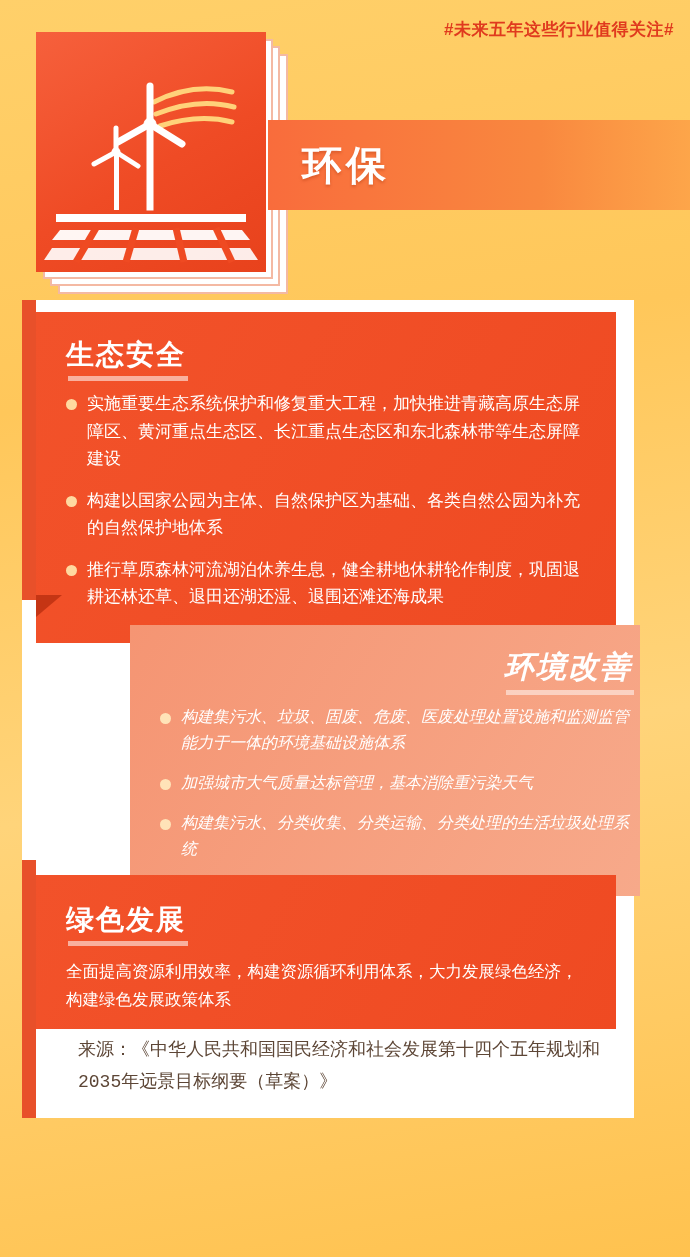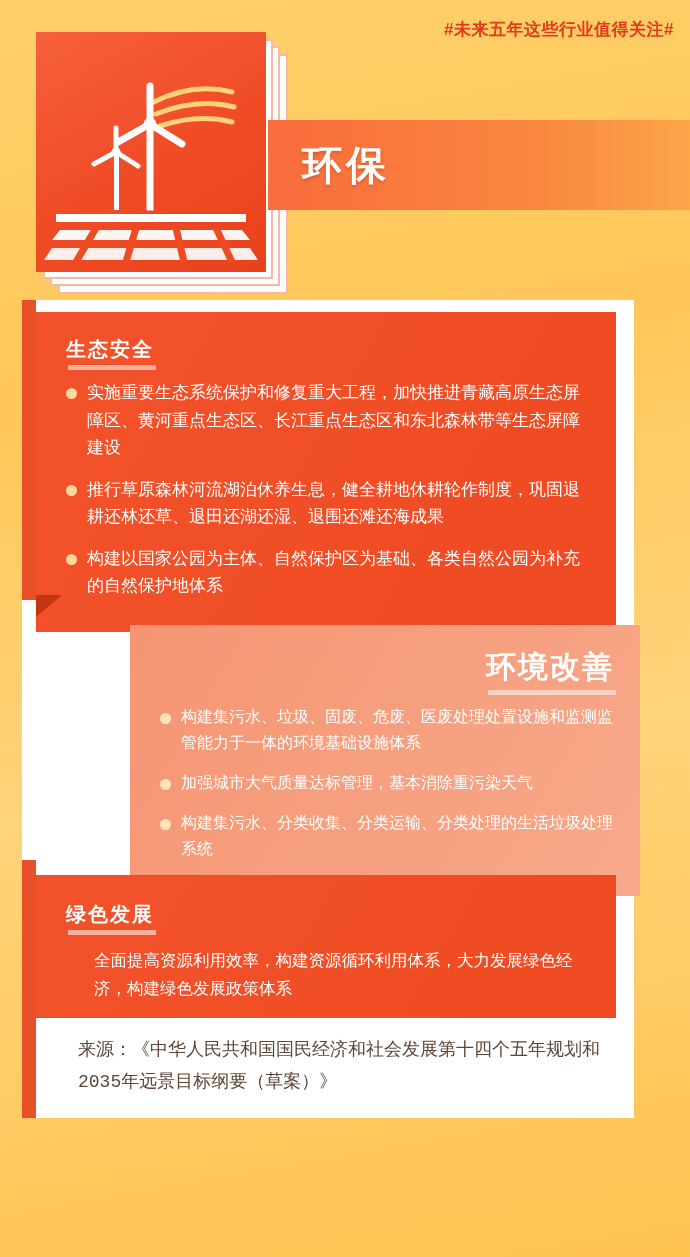--- a/index.html
+++ b/index.html
@@ -85,21 +85,21 @@
     margin-left: 34px;
     letter-spacing: 4px;
     text-shadow: 0 2px 3px rgba(160,50,10,0.35);
   }
 
   
   .card {
     position: absolute;
   }
   .card-title {
-    font-size: 20px;
+    font-size: 28px;
     font-weight: bold;
     letter-spacing: 2px;
     position: relative;
     display: inline-block;
   }
   .card-title .u {
     position: absolute;
     left: 2px;
     bottom: -7px;
     height: 5px;
@@ -141,24 +141,25 @@
     width: 0; height: 0;
     border-left: 26px solid #c53514;
     border-bottom: 22px solid transparent;
   }
 
   
   #card-env {
     left: 130px;
     top: 625px;
     width: 510px;
-    padding: 22px 26px 20px 30px;
+    padding: 22px 8px 20px 30px;
     background: linear-gradient(120deg, #f59b78 0%, #f3apa 60%, #f6a784 100%);
     background: linear-gradient(120deg, #f59573 0%, #f7a98a 100%);
     color: #ffffff;
+    font-style: italic;
   }
   #card-env .head { text-align: right; }
   #card-env .card-title { color: #ffffff; font-size: 30px; }
   #card-env .u { background: rgba(255,255,255,0.5); }
   #card-env .dot { background: #ffe3b8; }
   #card-env .bullet { font-size: 16px; }
 
   
   #card-green {
     left: 36px;
@@ -167,21 +168,20 @@
     padding: 26px 28px 16px 30px;
     background: linear-gradient(120deg, #f2522a 0%, #ef4a22 100%);
     color: #ffffff;
   }
   #card-green .card-title { color: #ffffff; }
   #card-green .u { background: rgba(255,255,255,0.55); }
   #card-green .para {
     margin-top: 18px;
     font-size: 16.5px;
     line-height: 1.7;
-    margin-left: 28px;
   }
 
   
   .source {
     position: absolute;
     left: 78px;
     top: 1035px;
     width: 540px;
     font-family: Liberation Mono, monospace;
     font-size: 18px;
@@ -291,25 +291,25 @@
       <span>生态安全</span>
       <span class="u"></span>
     </div>
     <div class="bullets">
       <div class="bullet">
         <span class="dot"></span>
         <span>实施重要生态系统保护和修复重大工程，加快推进青藏高原生态屏障区、黄河重点生态区、长江重点生态区和东北森林带等生态屏障建设</span>
       </div>
       <div class="bullet">
         <span class="dot"></span>
+        <span>构建以国家公园为主体、自然保护区为基础、各类自然公园为补充的自然保护地体系</span>
+      </div>
+      <div class="bullet">
+        <span class="dot"></span>
         <span>推行草原森林河流湖泊休养生息，健全耕地休耕轮作制度，巩固退耕还林还草、退田还湖还湿、退围还滩还海成果</span>
-      </div>
-      <div class="bullet">
-        <span class="dot"></span>
-        <span>构建以国家公园为主体、自然保护区为基础、各类自然公园为补充的自然保护地体系</span>
       </div>
     </div>
   </div>
   <div class="fold"></div>
 
   <div class="card" id="card-env">
     <div class="head">
       <div class="card-title">
         <span>环境改善</span>
         <span class="u"></span>

